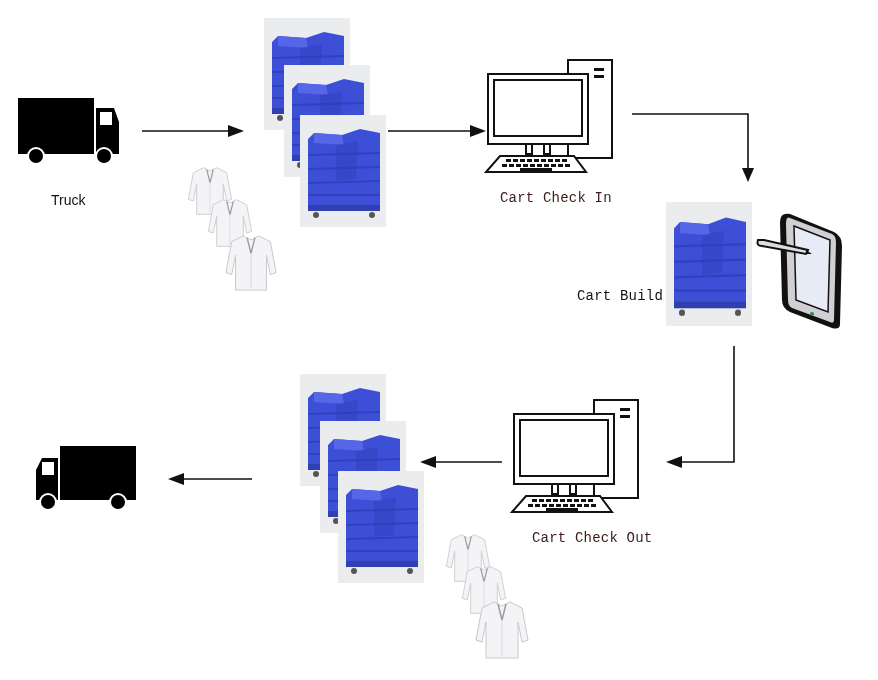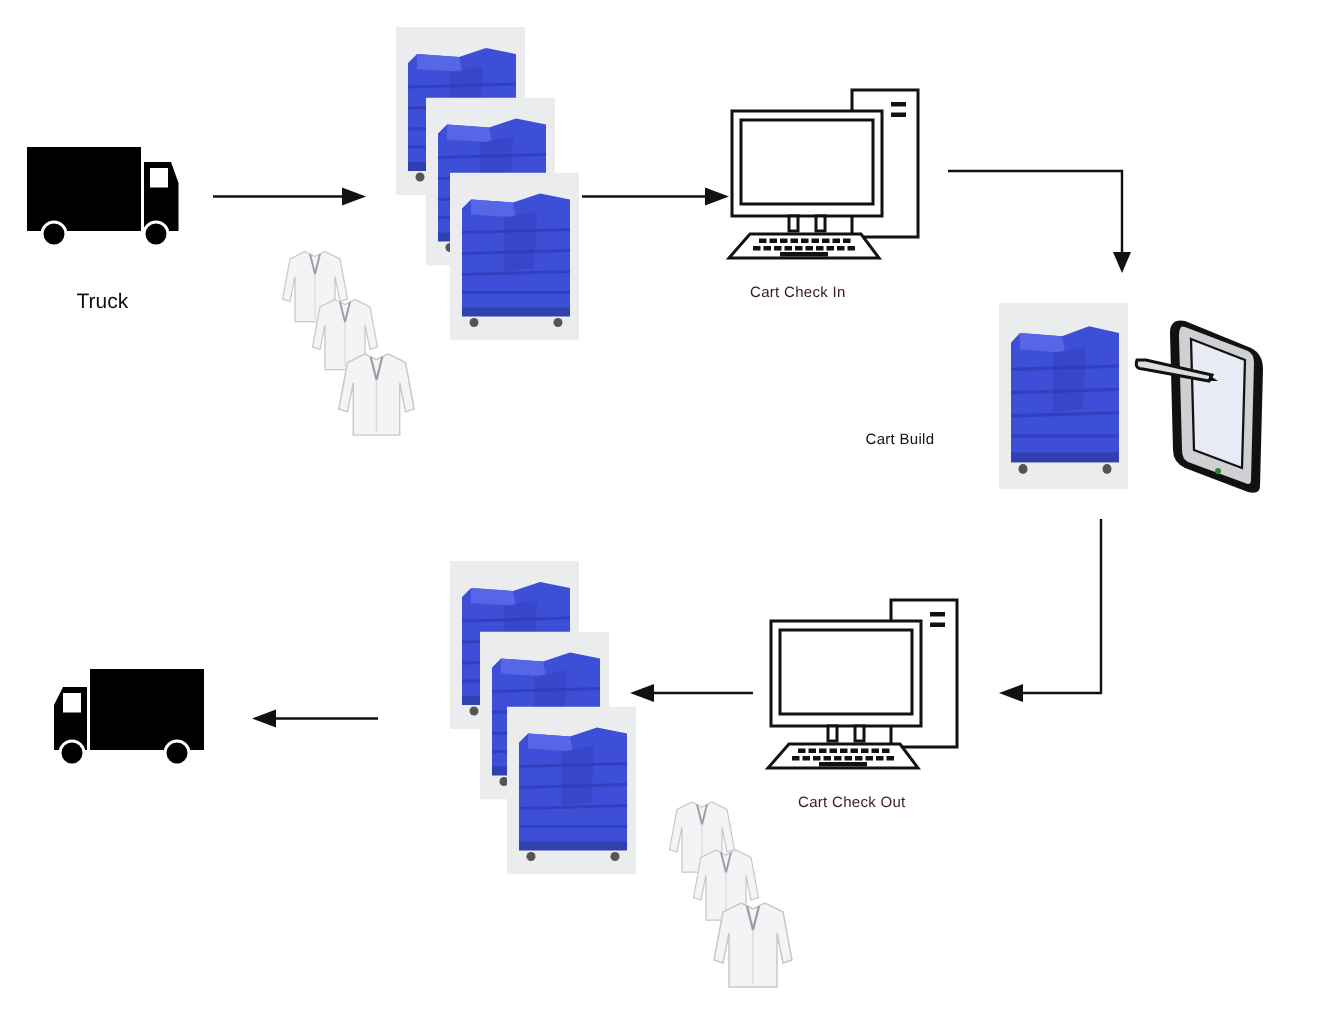--- a/index.html
+++ b/index.html
@@ -1,19 +1,19 @@
 <!DOCTYPE html>
 <html><head>
   <meta charset="utf-8">
   <style>
     html, body { margin: 0; padding: 0; }
     body { width: 878px; height: 680px; background: #ffffff; position: relative; overflow: hidden; font-family: "Liberation Sans", sans-serif; }
     .abs { position: absolute; }
     .label-sans { font-family: "Liberation Sans", sans-serif; font-size: 14px; color: #111; }
-    .label-calibri { font-family: Liberation Sans, sans-serif; font-size: 10px; color: #3a1a1a; letter-spacing: 0.2px; }
+    .label-calibri { font-family: Liberation Mono, monospace; font-size: 14px; color: #3a1a1a; letter-spacing: 0.2px; }
     svg { display: block; overflow: visible; }
   </style>
 </head>
 <body>
 
 <svg width="0" height="0" style="position:absolute">
   <defs>
     <symbol id="sym-cart" viewBox="0 0 86 112">
       <rect x="0" y="0" width="86" height="112" fill="#ebeced"></rect>
       <path d="M8 24 L14 18 L42 20 L60 14 L80 18 L80 92 L8 92 Z" fill="#3d4fd6"></path>

